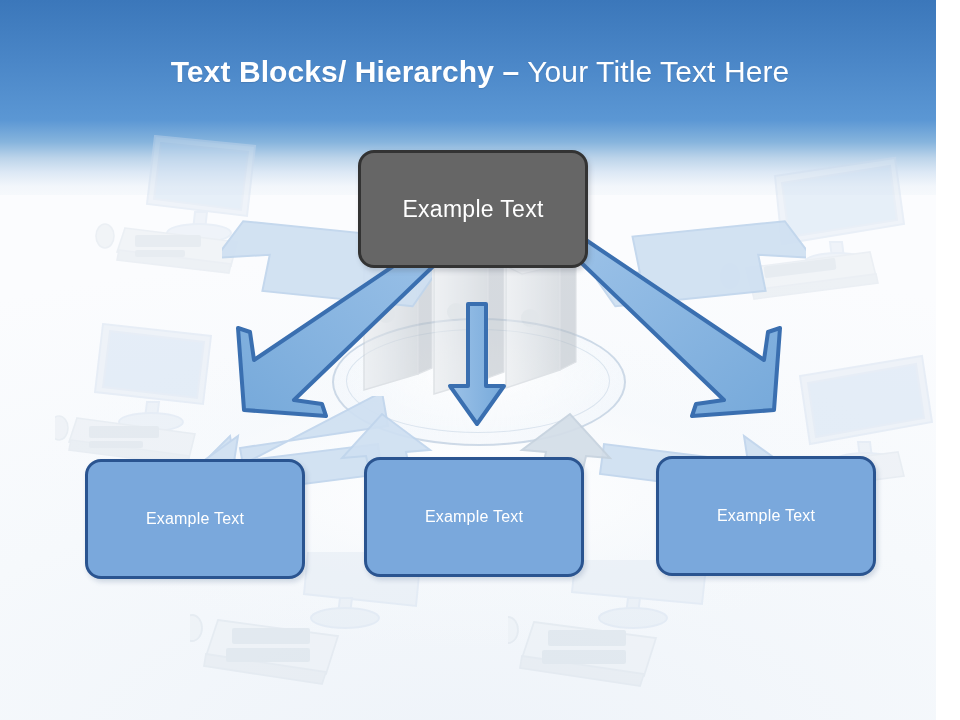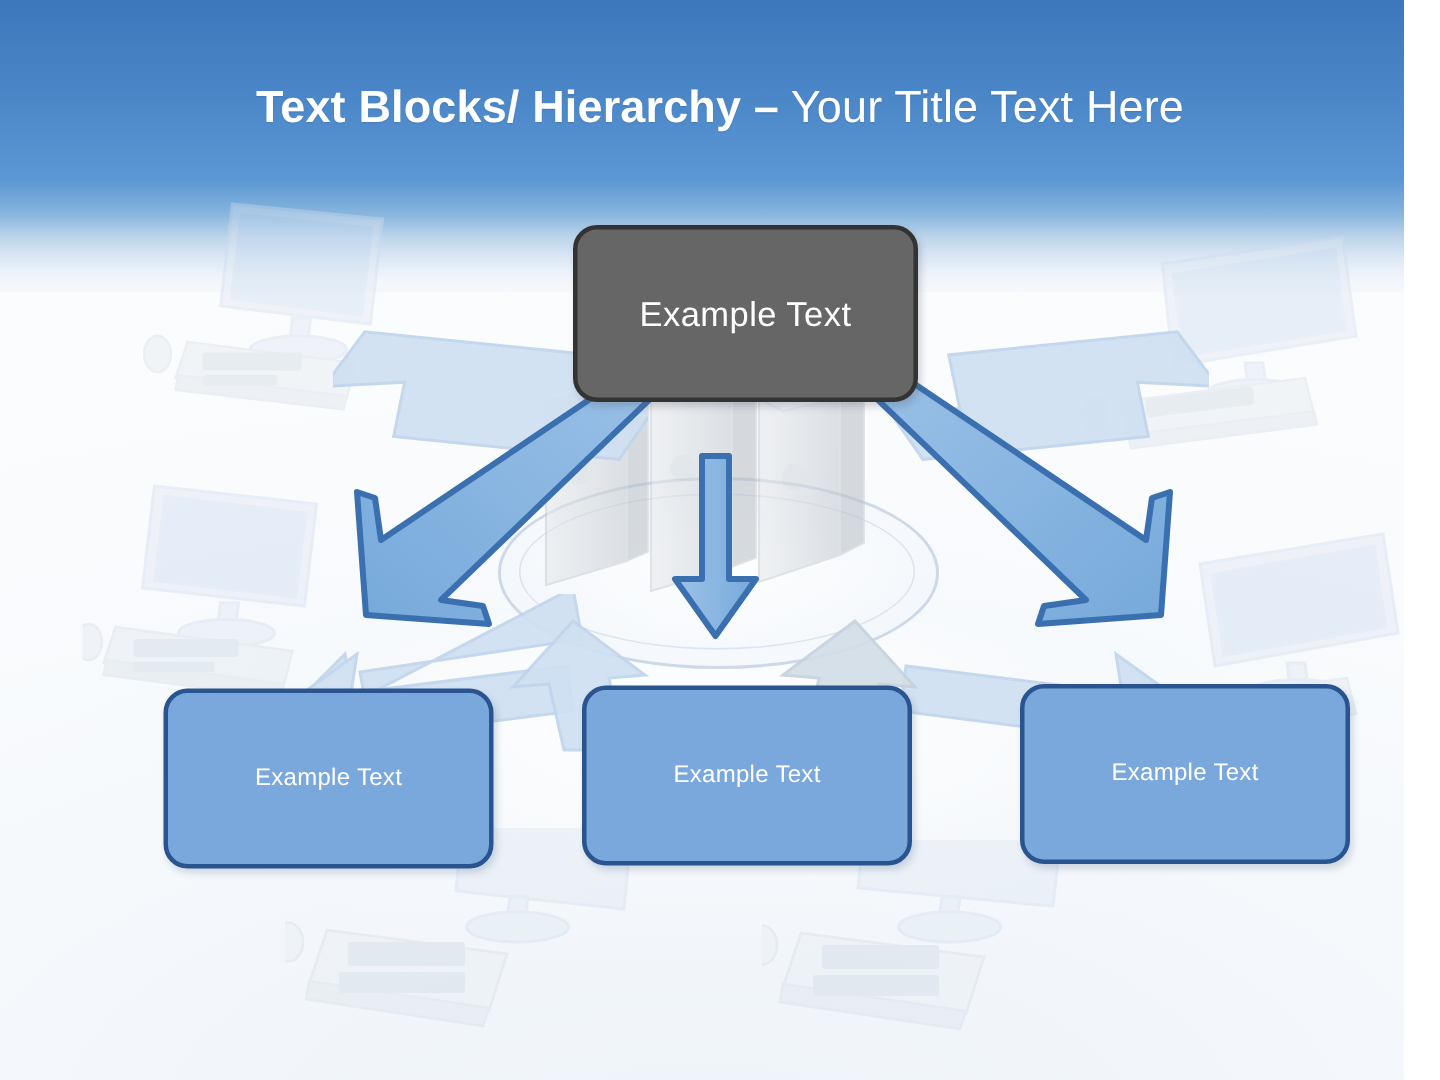--- a/index.html
+++ b/index.html
@@ -106,21 +106,20 @@
   
   .node {
     position: absolute;
     display: flex;
     align-items: center;
     justify-content: center;
     box-sizing: border-box;
     border-radius: 16px;
     color: #ffffff;
     text-align: left;
-    margin-left: 24px;
   }
   .node-root {
     left: 358px;
     top: 150px;
     width: 230px;
     height: 118px;
     background: #666666;
     border: 3px solid #333333;
     font-size: 23px;
     letter-spacing: 0.3px;

